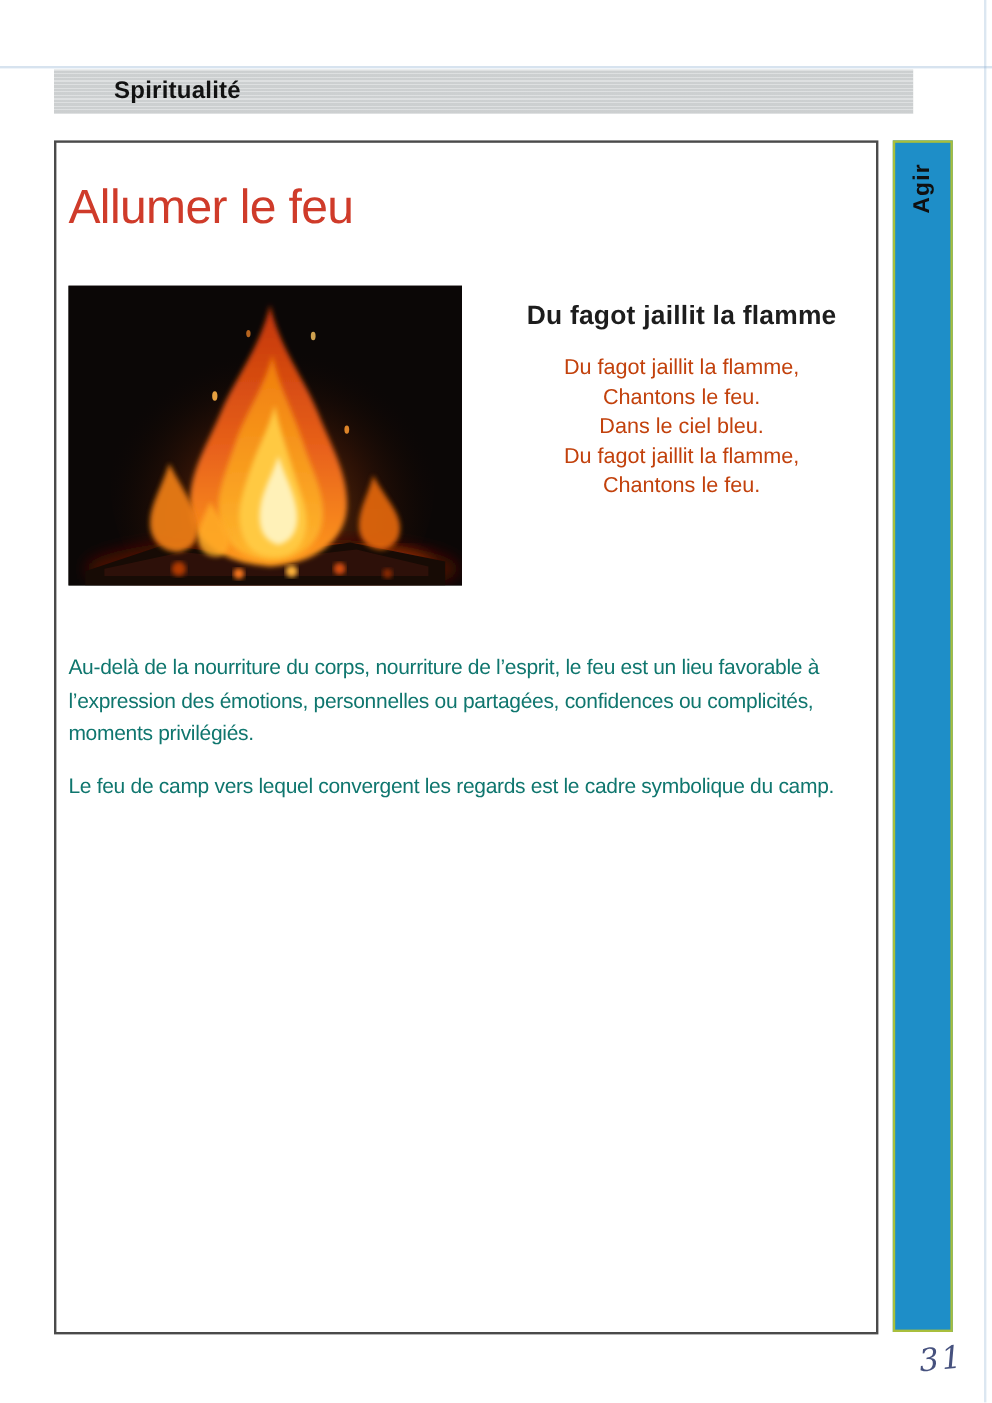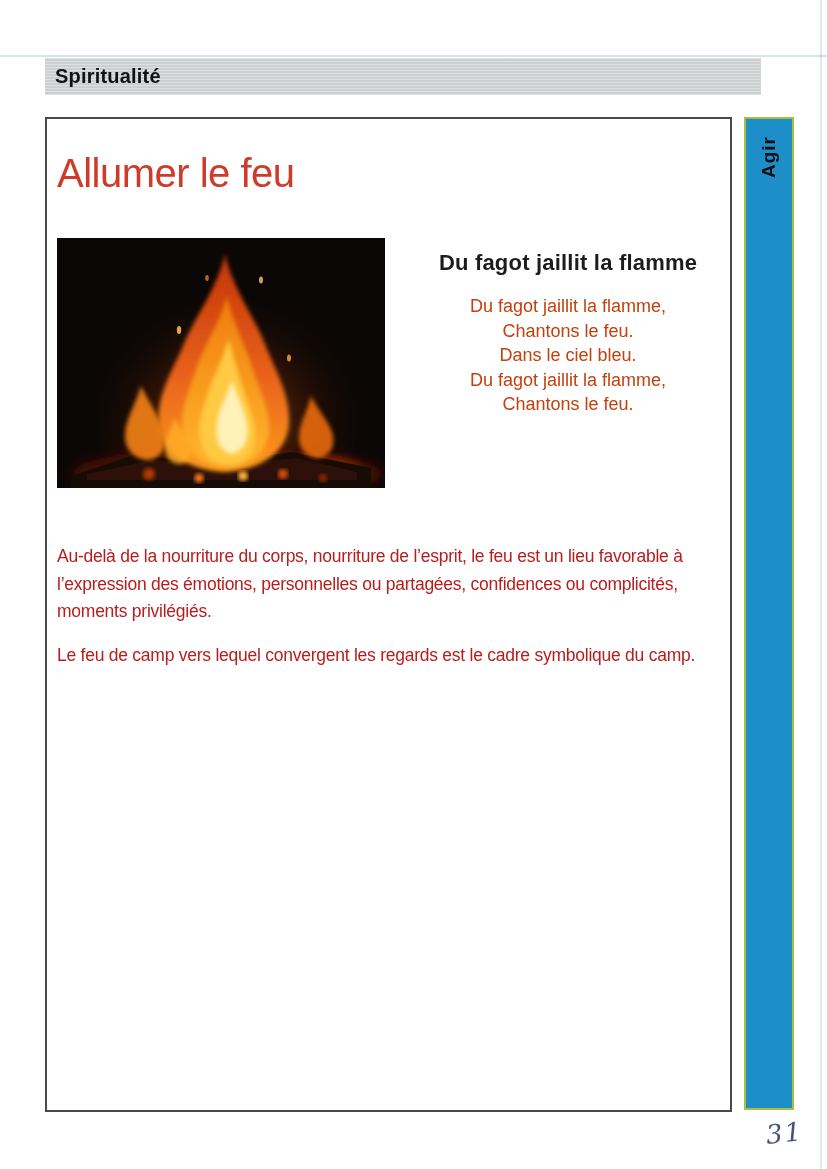--- a/index.html
+++ b/index.html
@@ -13,21 +13,21 @@
     background:rgba(140,175,210,0.35);
   }
   .scan-line-right {
     position:absolute; left:820px; top:0; width:2px; height:1169px;
     background:rgba(140,175,210,0.30);
   }
   .section-band {
     position:absolute; left:45px; top:58px; width:716px; height:37px;
     background:#d3d6d7;
     background-image:repeating-linear-gradient(0deg, rgba(255,255,255,0.25) 0 1px, rgba(0,0,0,0.03) 1px 3px);
-    display:flex; align-items:center;
+    display:flex; align-items:center;padding-left:40px;
   }
   .section-band span {
     font-size:20px; font-weight:bold; color:#121212; padding-left:10px; letter-spacing:0.2px;
   }
   .main-box {
     position:absolute; left:45px; top:117px; width:687px; height:995px;
     border:2px solid #4a4a4a; background:#ffffff;
   }
   .agir-tab {
     position:absolute; left:744px; top:117px; width:50px; height:993px;
@@ -56,21 +56,21 @@
   .poem-title {
     font-size:22px; font-weight:bold; color:#1d1d1d; margin-bottom:18px; letter-spacing:0.2px;
   }
   .poem-line {
     font-size:18px; line-height:24.5px; color:#c2410c;
   }
   .body-text {
     position:absolute; left:10px; top:424px; width:668px;
   }
   .body-text p {
-    font-size:17.5px; line-height:27.5px; color:#b91c1c;
+    font-size:17.5px; line-height:27.5px; color:#0f766e;
     margin:0 0 16px 0; letter-spacing:-0.25px;
   }
   .page-number {
     position:absolute; left:766px; top:1118px;
     font-family:"DejaVu Serif", serif; font-style:italic;
     font-size:26px; color:#46517e; transform:rotate(-6deg); letter-spacing:2px;
   }
 </style>
 </head>
 <body>

